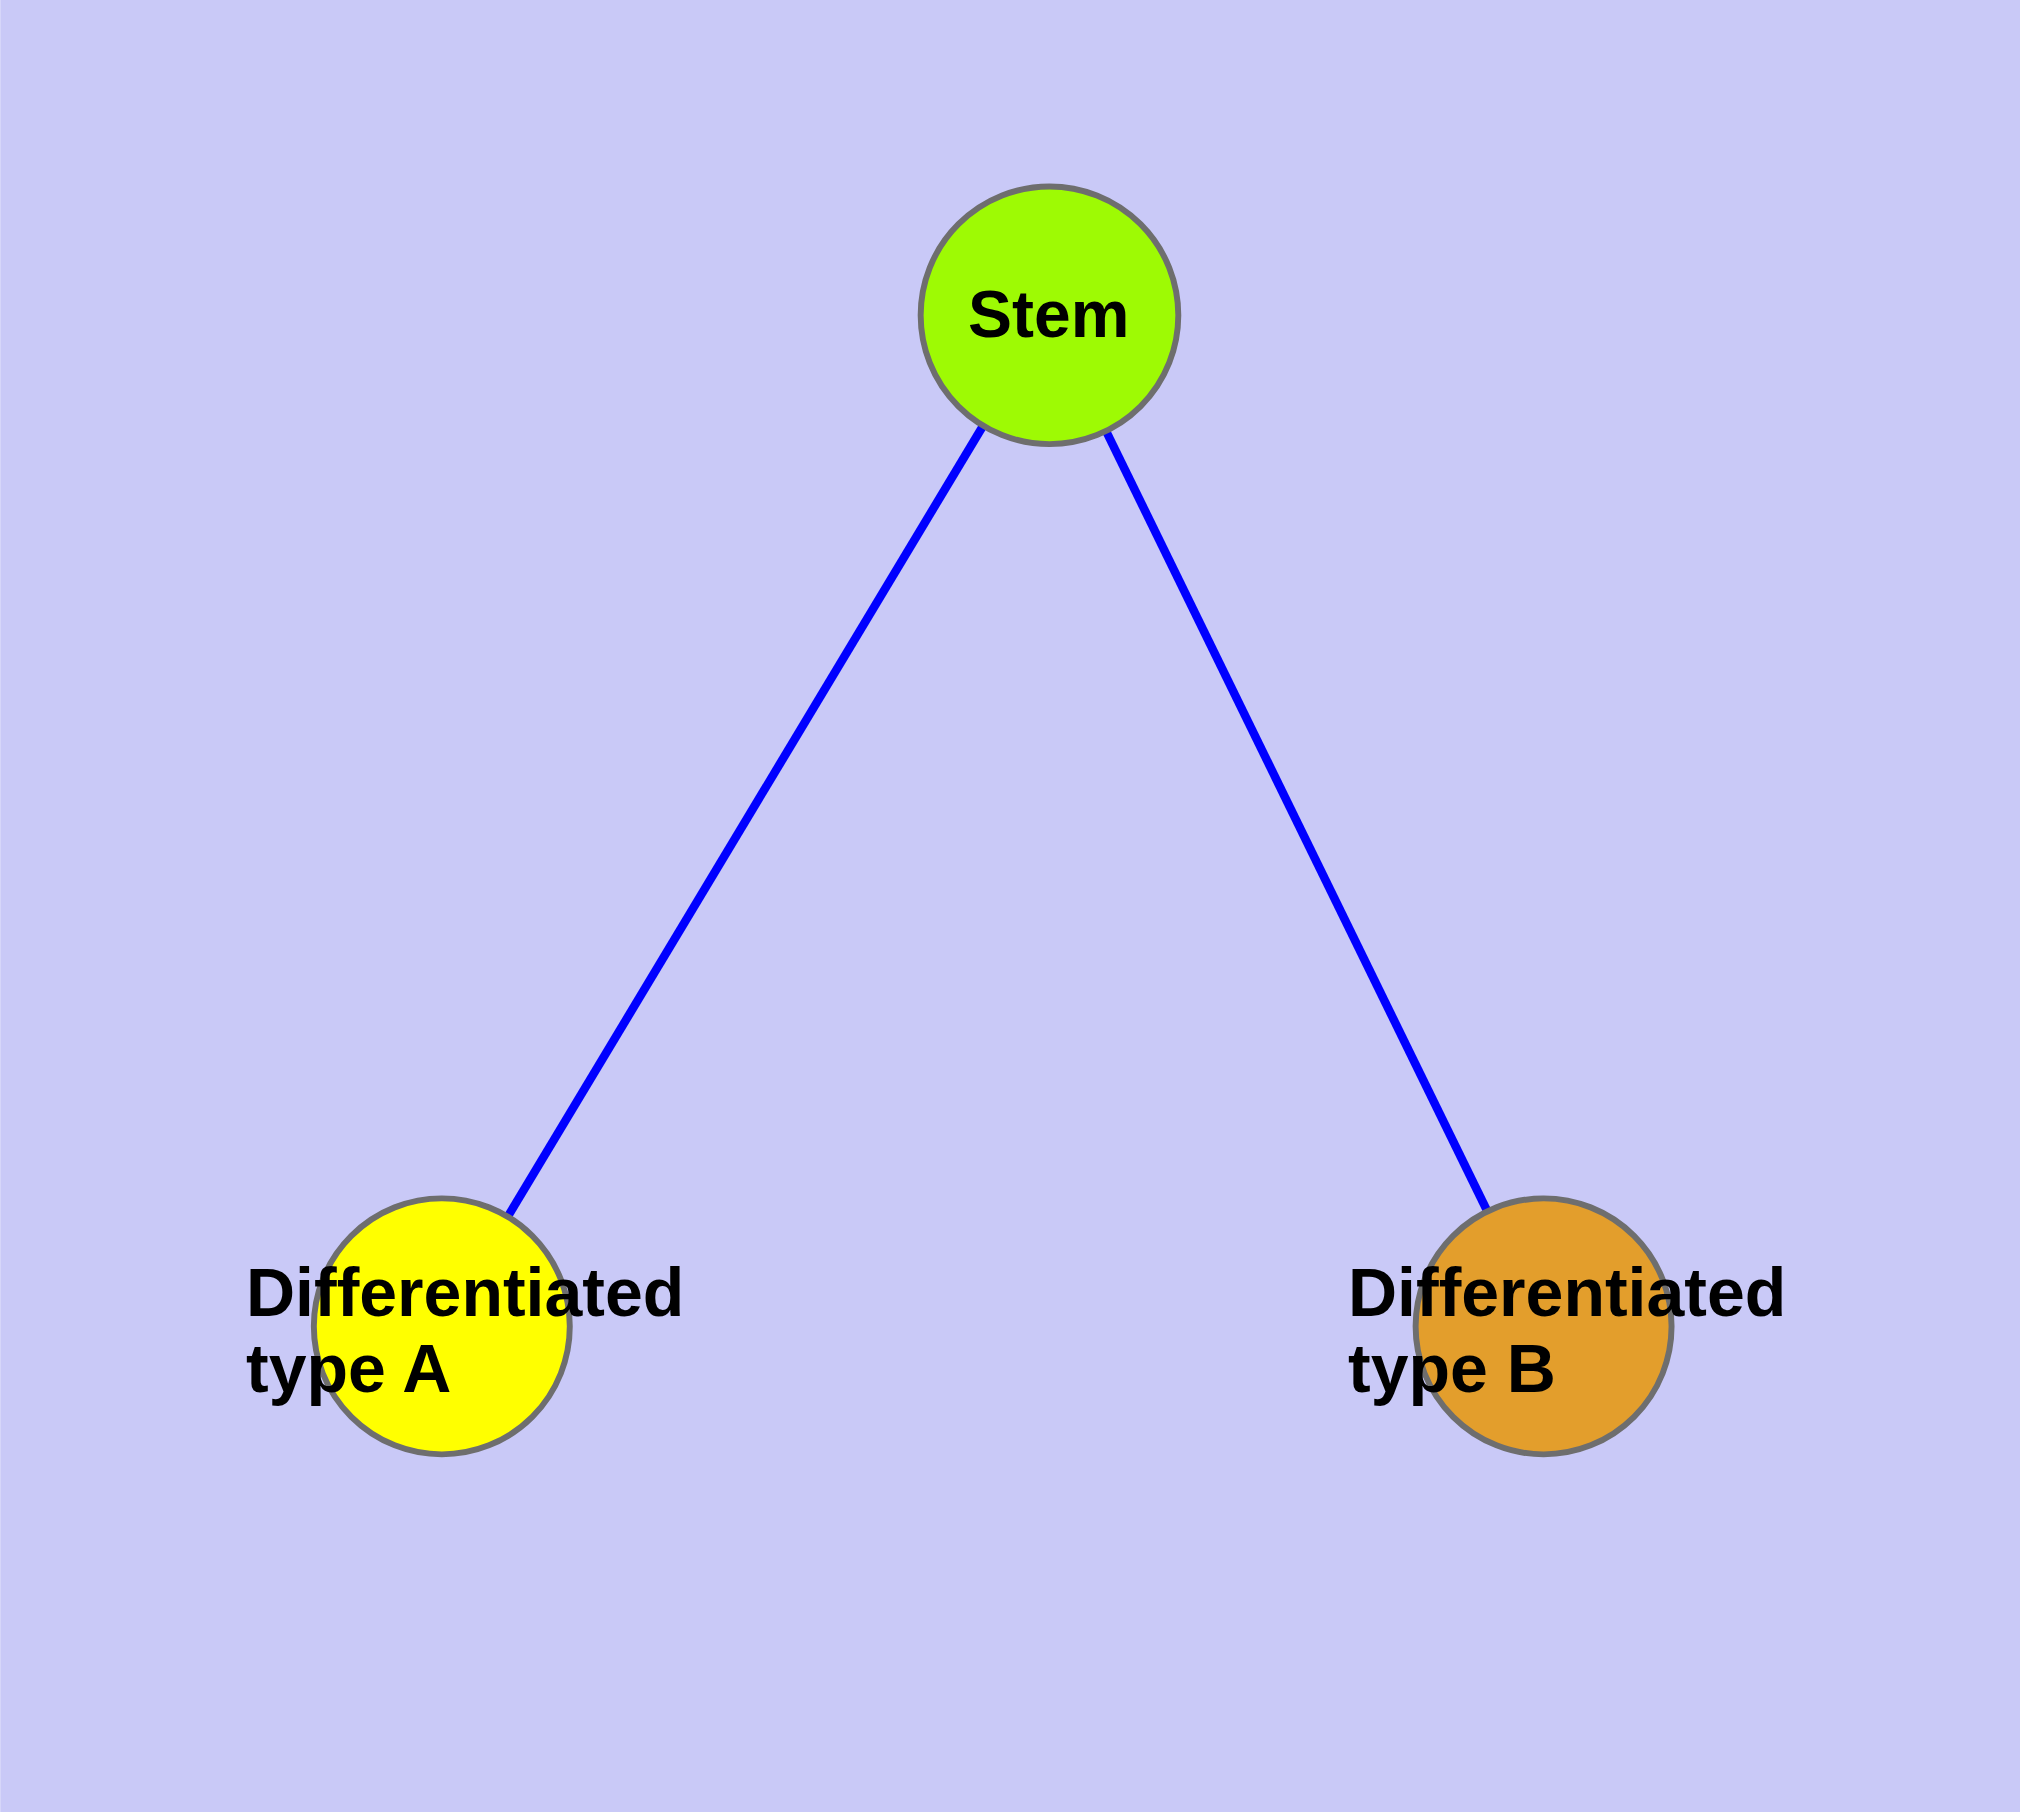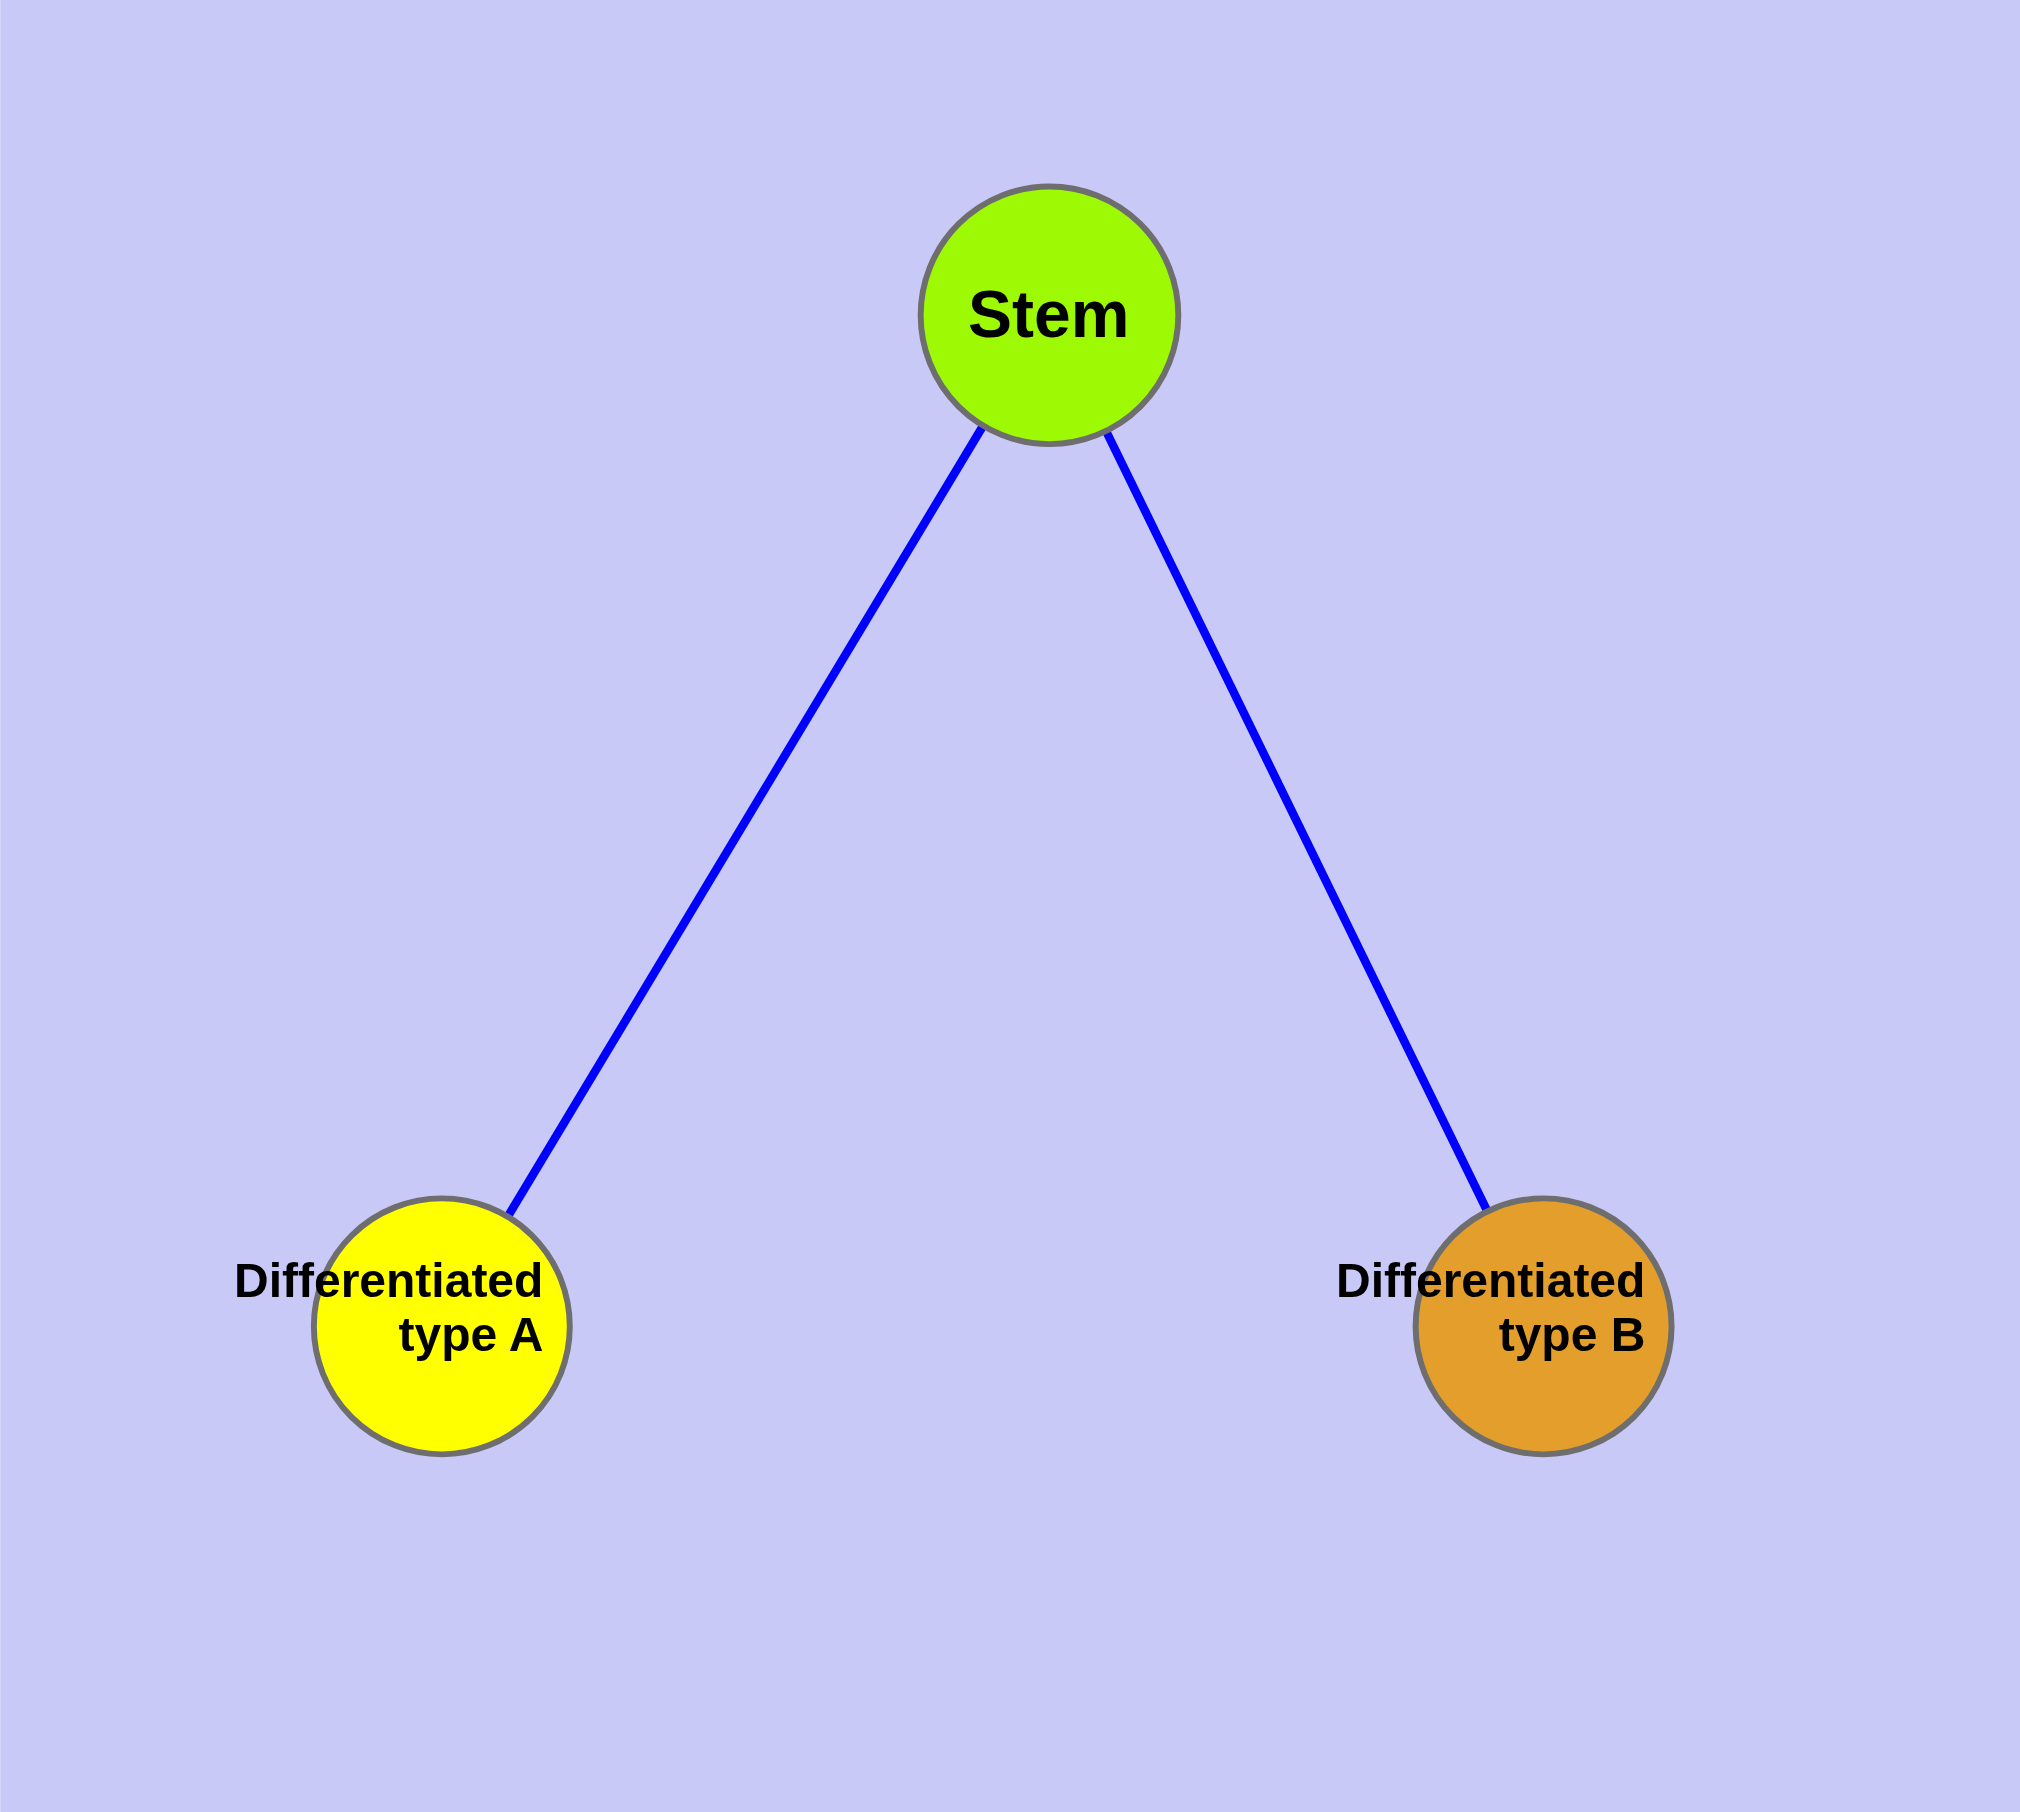--- a/index.html
+++ b/index.html
@@ -18,34 +18,35 @@
   #canvas {
     position: absolute;
     left: 0;
     top: 0;
     width: 2021px;
     height: 1812px;
     display: block;
   }
   .node-label {
     position: absolute;
-    text-align: right;
+    text-align: left;
     color: #000000;
     font-weight: bold;
     font-family: "Liberation Sans", "DejaVu Sans", sans-serif;
     line-height: 1.12;
     white-space: pre;
     pointer-events: none;
     -webkit-font-smoothing: antialiased;
   }
   .node-label.stem {
     font-size: 66px;
   }
   .node-label.leaf {
-    font-size: 48px;
+    font-size: 68px;
+    margin-left: 12px;
   }
 </style>
 </head>
 <body>
 
 <div id="stage" style="width: 2021px; height: 1812px;">
 
   <svg id="canvas" viewBox="0 0 2384 2138" xmlns="http://www.w3.org/2000/svg" style="width: 2021px; height: 1812px;">
 
     <rect id="bg" x="0" y="0" width="2384" height="2138" fill="#C9C9F7"></rect>

